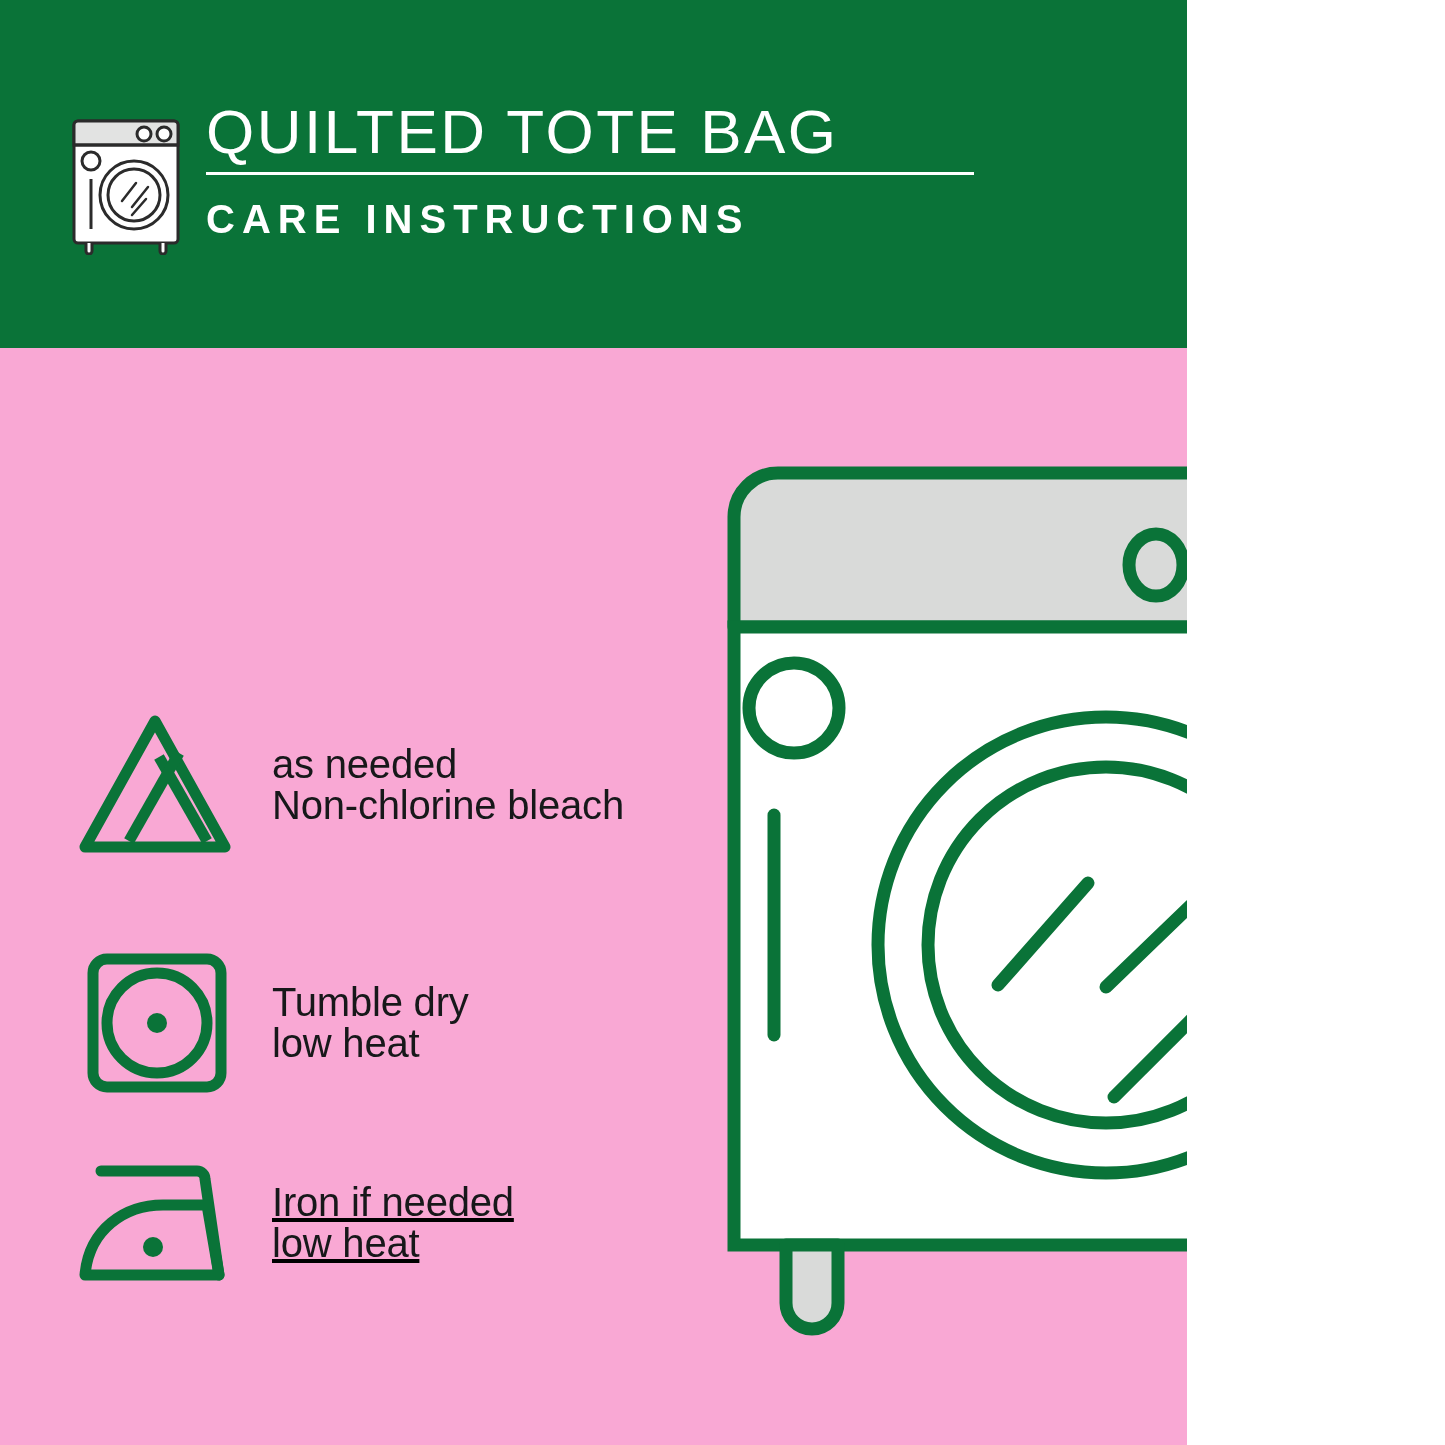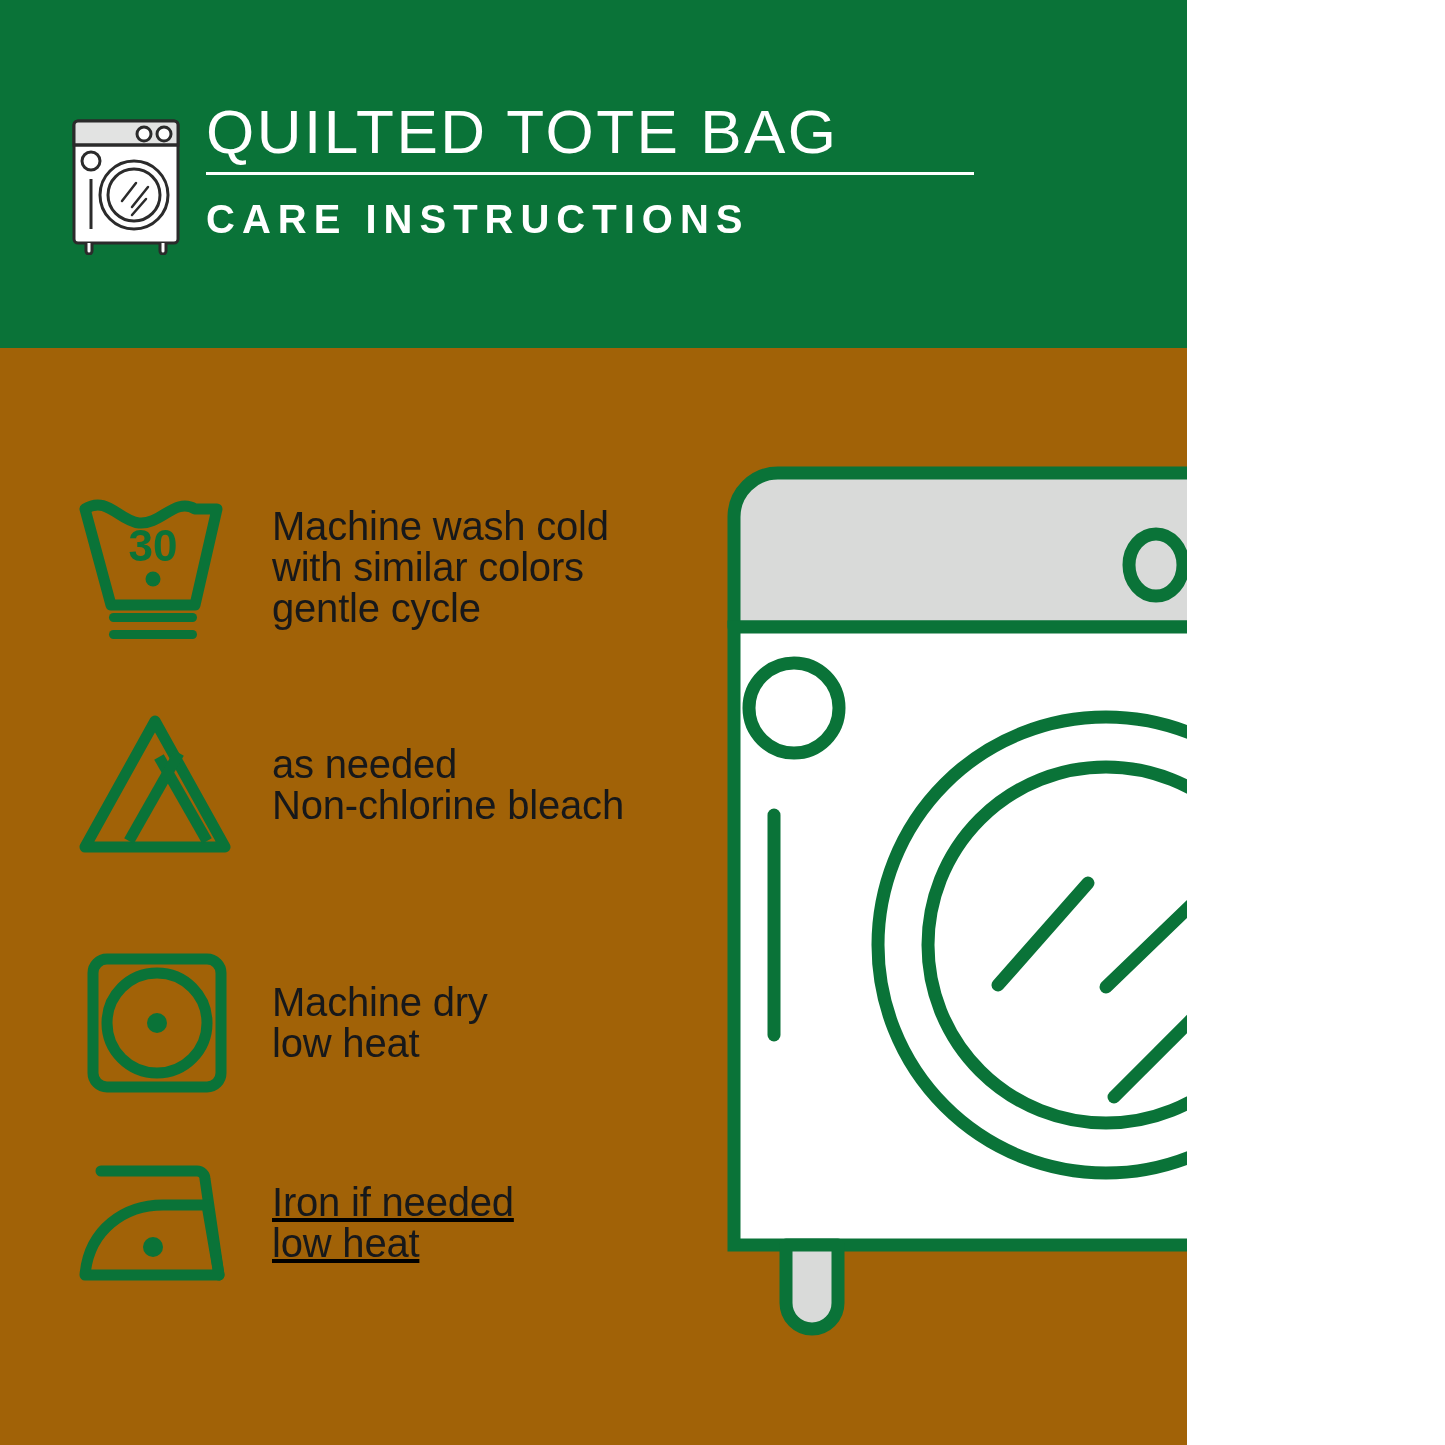--- a/index.html
+++ b/index.html
@@ -4,21 +4,21 @@
 <style>
   html, body {
     margin: 0;
     padding: 0;
     background: #ffffff;
   }
   #page {
     position: relative;
     width: 1187px;
     height: 1445px;
-    background: #a16207;
+    background: #f9a8d4;
     overflow: hidden;
     font-family: "Liberation Sans", sans-serif;
   }
 
   
   .header-band {
     position: absolute;
     left: 0;
     top: 0;
     width: 1445px;
@@ -159,40 +159,20 @@
         <div class="title-main">QUILTED TOTE BAG</div>
         <div class="title-divider"></div>
         <div class="title-sub">CARE INSTRUCTIONS</div>
       </div>
 
     </div>
   </div>
 
   <div class="rows">
 
-    <div class="row row-1">
-      <div class="row-icon">
-        <svg viewBox="0 0 180 160" width="180" height="160">
-
-          <path d="M18 22 C 40 8, 52 34, 72 36 C 94 38, 108 10, 128 22 L 150 22 L 128 118 L 44 118 Z" fill="none" stroke="#0a7338" stroke-width="11" stroke-linejoin="round" stroke-linecap="round"></path>
-
-          <text x="86" y="74" font-family="Liberation Sans, sans-serif" font-size="44" font-weight="700" fill="#0a7338" text-anchor="middle">30</text>
-
-          <circle cx="86" cy="92" r="7.5" fill="#0a7338"></circle>
-
-          <rect x="42" y="126" width="88" height="9" rx="4.5" fill="#0a7338"></rect>
-          <rect x="42" y="143" width="88" height="9" rx="4.5" fill="#0a7338"></rect>
-        </svg>
-      </div>
-      <div class="row-text">
-        <span class="ln">Machine wash cold</span>
-        <span class="ln">with similar colors</span>
-        <span class="ln">gentle cycle</span>
-      </div>
-    </div>
 
     <div class="row row-2">
       <div class="row-icon">
         <svg viewBox="0 0 180 160" width="180" height="160">
 
           <path d="M88 16 L 158 142 L 18 142 Z" fill="none" stroke="#0a7338" stroke-width="11" stroke-linejoin="round"></path>
 
           <line x1="92" y1="52" x2="140" y2="136" stroke="#0a7338" stroke-width="11" stroke-linecap="butt"></line>
           <line x1="62" y1="136" x2="112" y2="48" stroke="#0a7338" stroke-width="11" stroke-linecap="butt"></line>
         </svg>
@@ -205,21 +185,21 @@
 
     <div class="row row-3">
       <div class="row-icon">
         <svg viewBox="0 0 180 160" width="180" height="160">
           <rect x="26" y="16" width="128" height="128" rx="14" fill="none" stroke="#0a7338" stroke-width="11"></rect>
           <circle cx="90" cy="80" r="50" fill="none" stroke="#0a7338" stroke-width="11"></circle>
           <circle cx="90" cy="80" r="10" fill="#0a7338"></circle>
         </svg>
       </div>
       <div class="row-text">
-        <span class="ln">Machine dry</span>
+        <span class="ln">Tumble dry</span>
         <span class="ln">low heat</span>
       </div>
     </div>
 
     <div class="row row-4">
       <div class="row-icon">
         <svg viewBox="0 0 180 160" width="180" height="160">
 
           <path d="M34 28 L 130 28 A 8 8 0 0 1 138 36 L 152 132" fill="none" stroke="#0a7338" stroke-width="11" stroke-linecap="round" stroke-linejoin="round"></path>
 

